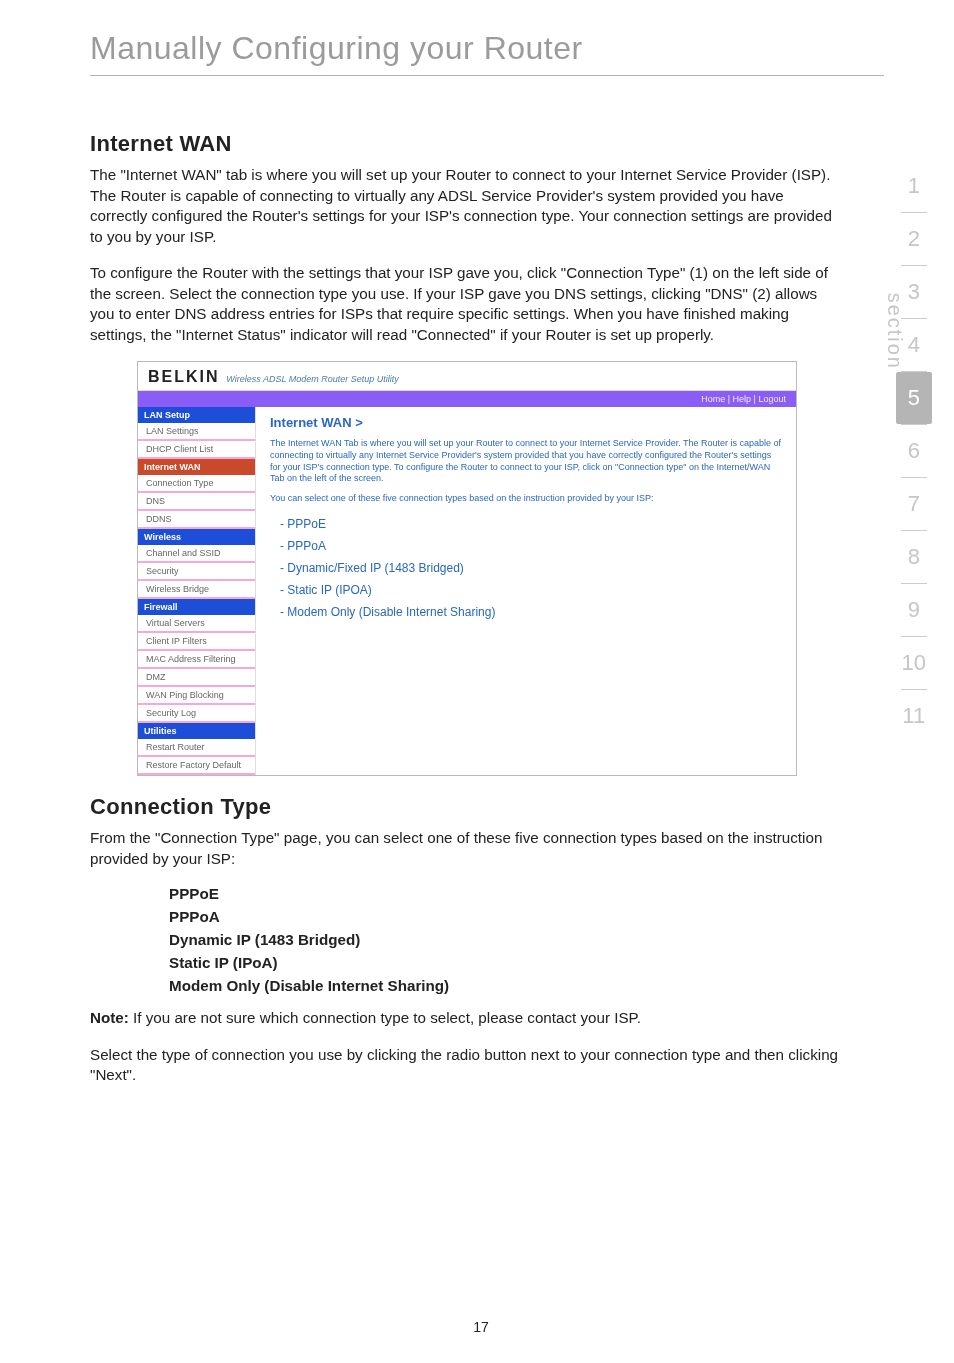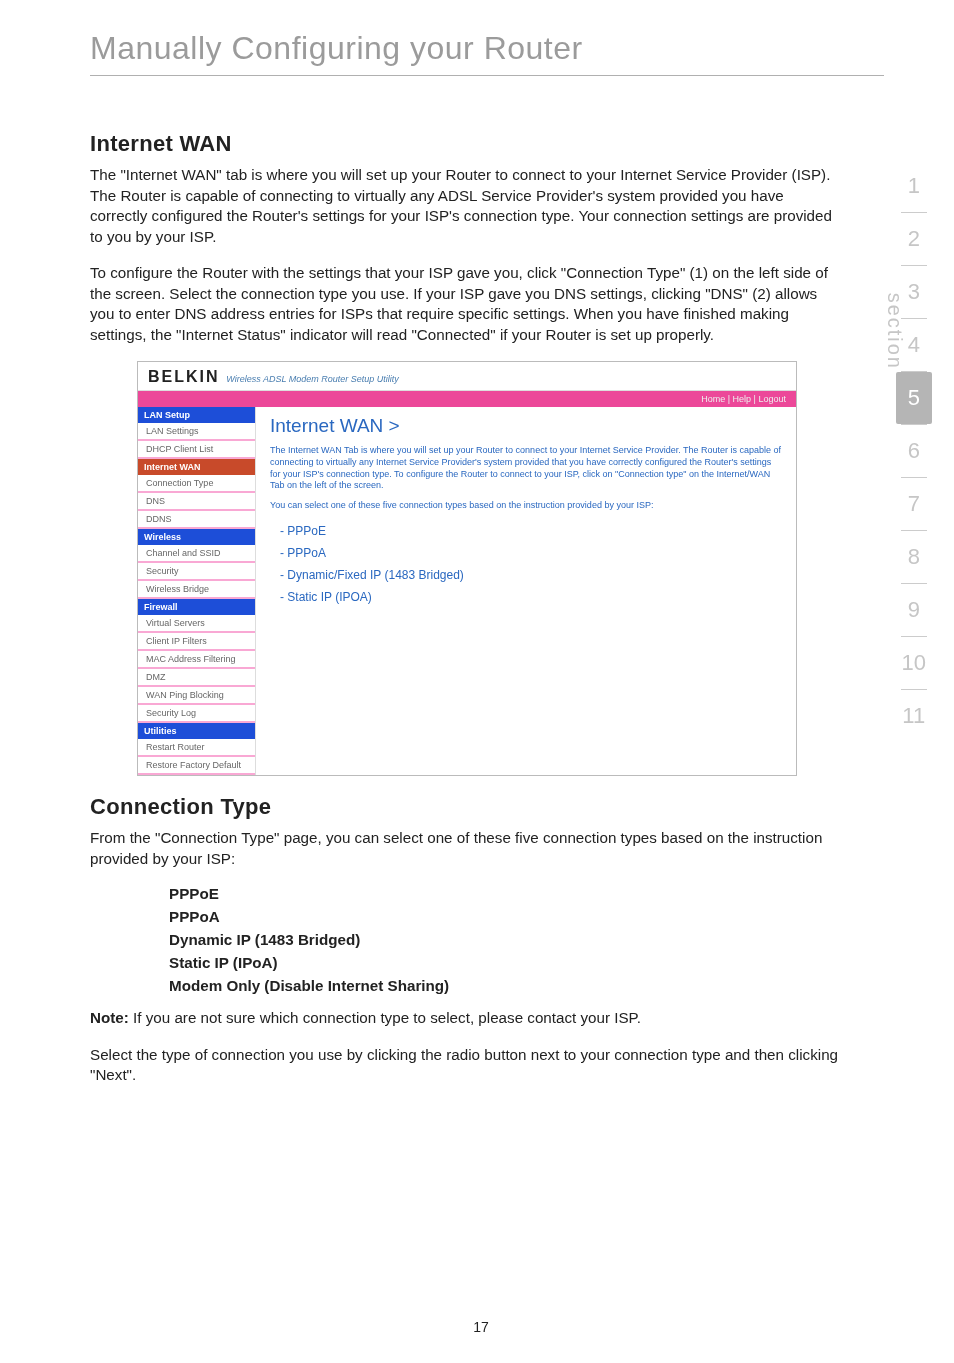--- a/index.html
+++ b/index.html
@@ -68,21 +68,21 @@
       color: #222;
     }
     .sc-logo-sub {
       font-size: 9px;
       color: #4a7eb0;
       margin-left: 4px;
       font-weight: normal;
       font-style: italic;
     }
     .sc-blackbar {
-      background: #ec4899;
+      background: #8b5cf6;
       color: #eee;
       text-align: right;
       font-size: 9px;
       padding: 3px 10px;
     }
     .sc-body {
       display: flex;
     }
     .sc-side {
       width: 118px;
@@ -103,22 +103,22 @@
       padding: 3px 8px;
       color: #666;
       border-bottom: 2px solid #f9a8d4;
     }
     .sc-main {
       flex: 1;
       padding: 8px 14px;
     }
     .sc-h {
       color: #2a68c0;
-      font-size: 19px;
-      font-weight: normal;
+      font-size: 13px;
+      font-weight: bold;
       margin-bottom: 8px;
     }
     .sc-p {
       color: #2a68c0;
       font-size: 9px;
       line-height: 1.3;
       margin-bottom: 8px;
     }
     .sc-opt {
       color: #2a68c0;
@@ -224,20 +224,21 @@
           </div>
         <div class="sc-main">
           <div class="sc-h">Internet WAN &gt;</div>
           <div class="sc-p">The Internet WAN Tab is where you will set up your Router to connect to your Internet Service Provider. The Router is capable of connecting to virtually any Internet Service Provider's system provided that you have correctly configured the Router's settings for your ISP's connection type. To configure the Router to connect to your ISP, click on "Connection type" on the Internet/WAN Tab on the left of the screen.</div>
           <div class="sc-p">You can select one of these five connection types based on the instruction provided by your ISP:</div>
           <div id="sc-opts">
               <div class="sc-opt">- PPPoE</div>
               <div class="sc-opt">- PPPoA</div>
               <div class="sc-opt">- Dynamic/Fixed IP (1483 Bridged)</div>
               <div class="sc-opt">- Static IP (IPOA)</div>
+              <div class="sc-opt">- Modem Only (Disable Internet Sharing)</div>
             </div>
         </div>
       </div>
     </div>
   </div>
 
   <h2 class="sec-head">Connection Type</h2>
   <p class="body">From the "Connection Type" page, you can select one of these five connection types based on the instruction provided by your ISP:</p>
   <div class="conn-list" id="conn-list">
       <div>PPPoE</div>

